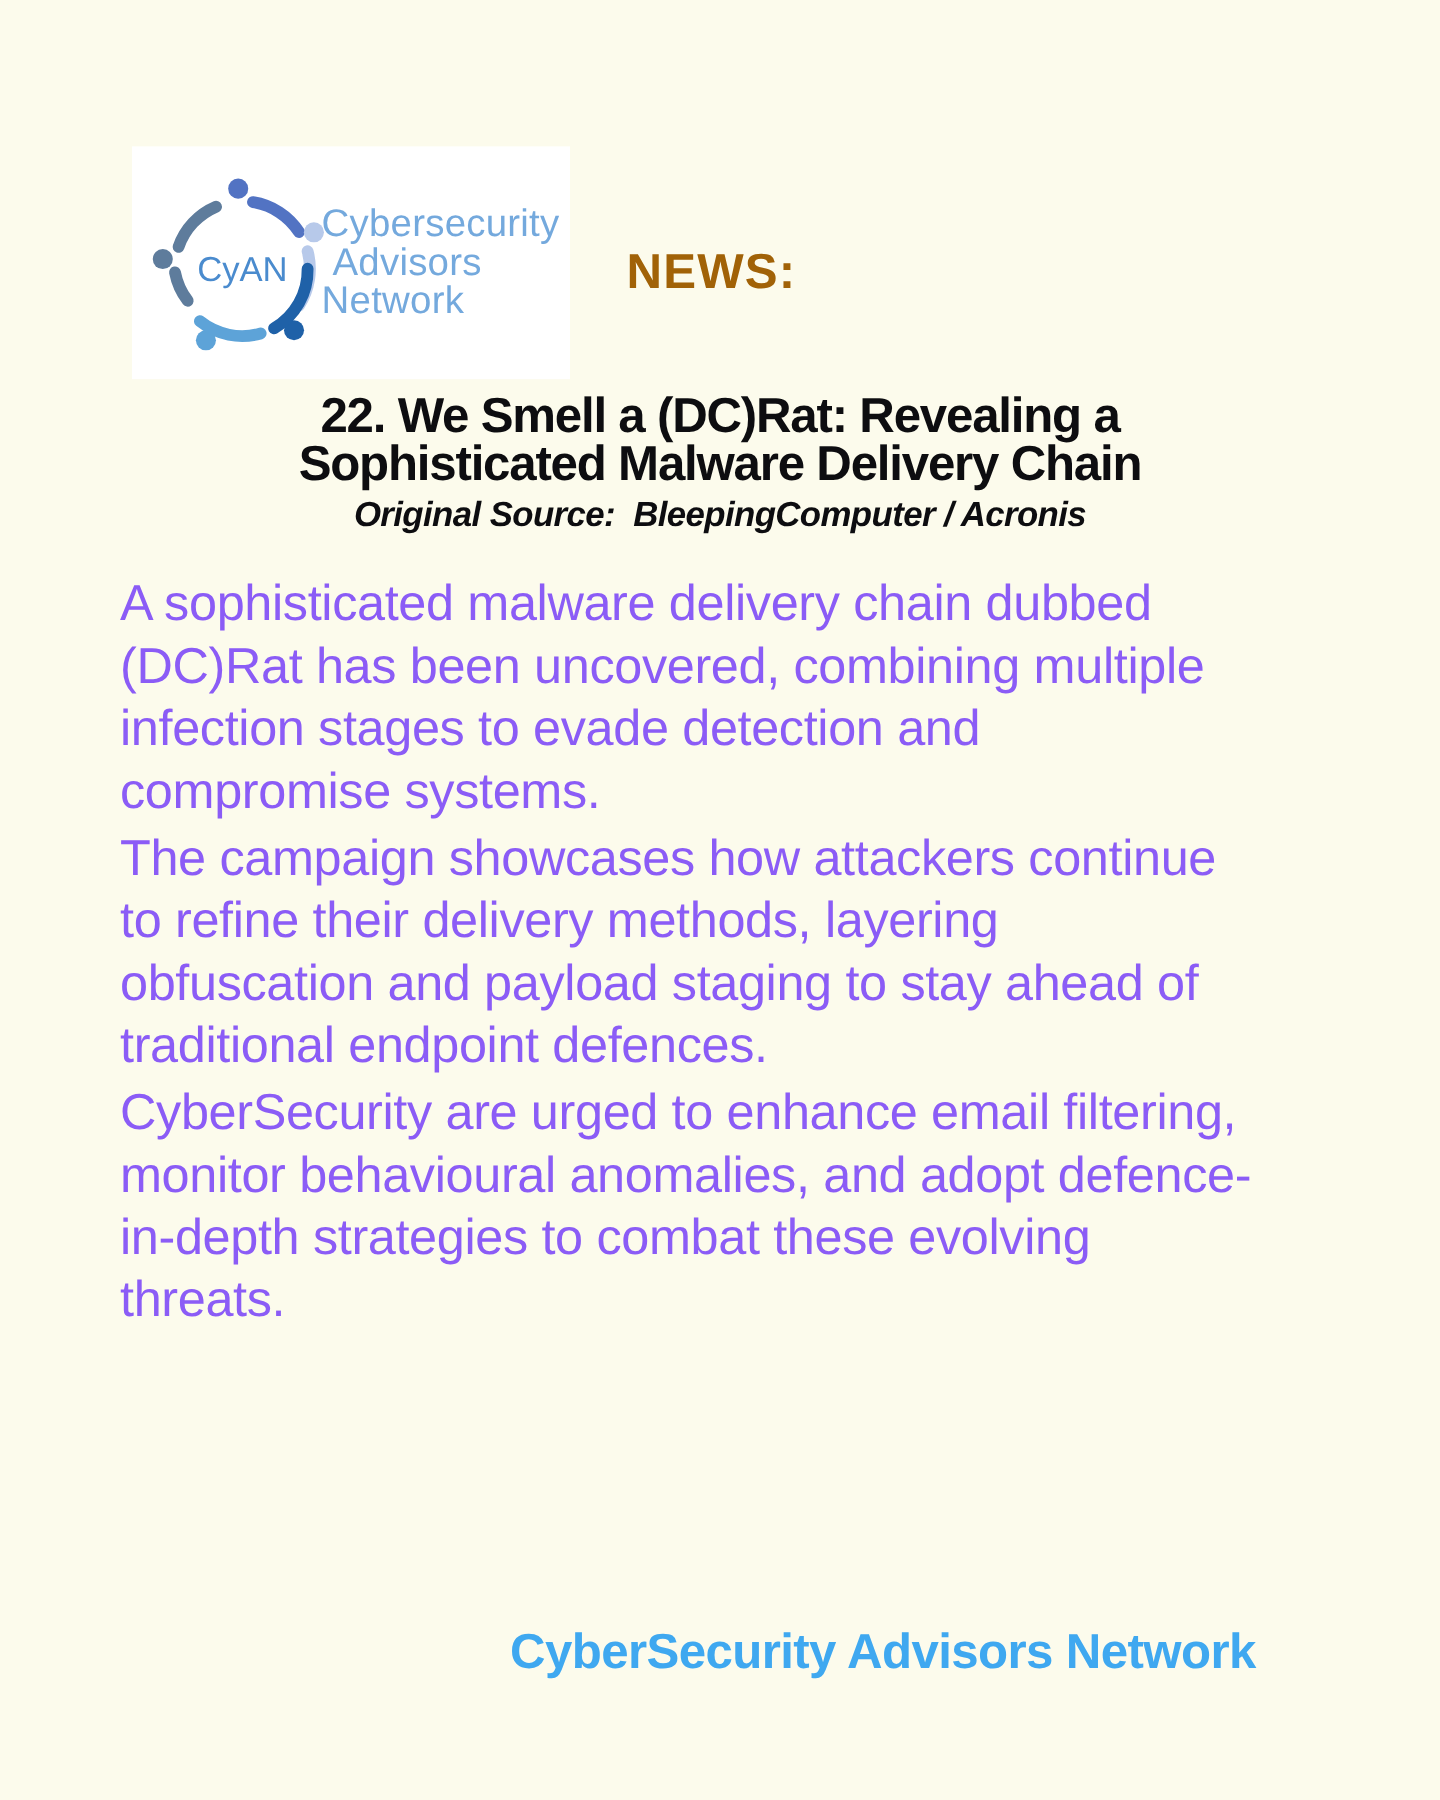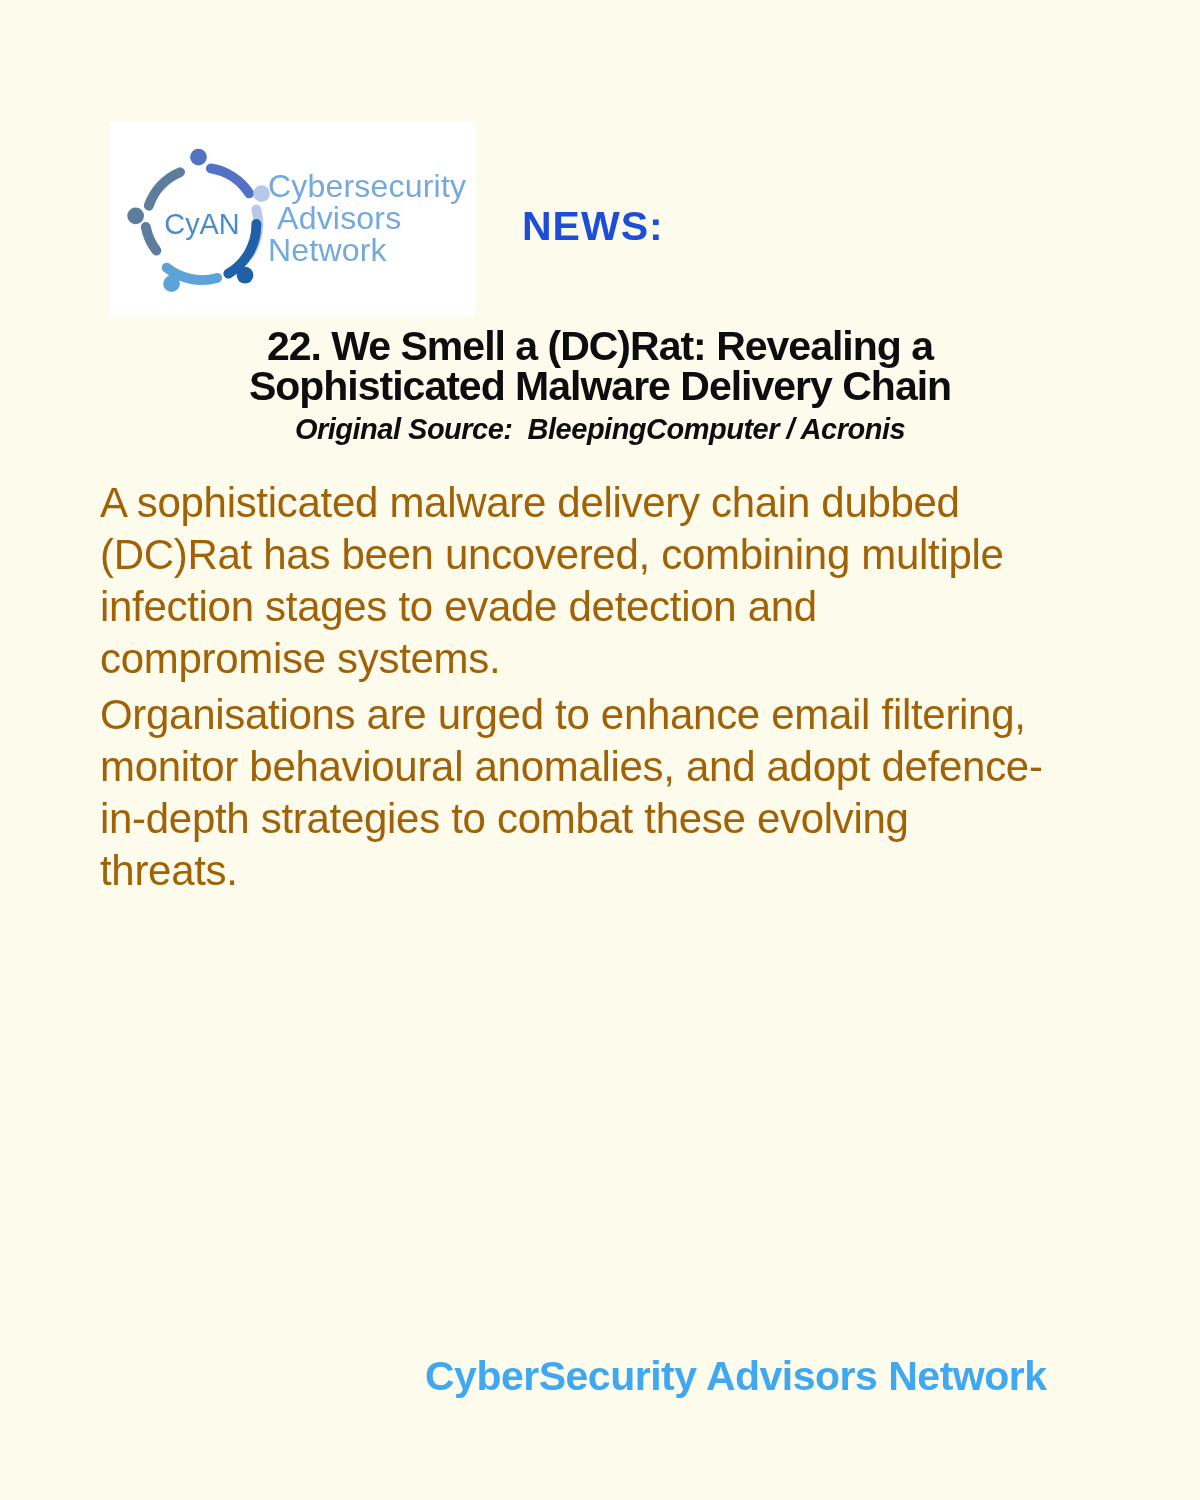--- a/index.html
+++ b/index.html
@@ -44,21 +44,21 @@
   }
 
   
   .news-label {
     position: absolute;
     left: 522px;
     top: 202px;
     font-size: 41px;
     line-height: 48px;
     font-weight: 700;
-    color: #1d4ed8;
+    color: #a16207;
     letter-spacing: 1px;
   }
 
   
   .title-block {
     position: absolute;
     left: 0;
     top: 326px;
     width: 1200px;
     text-align: center;
@@ -85,21 +85,21 @@
   }
 
   
   .body-text {
     position: absolute;
     left: 100px;
     top: 477px;
     width: 1070px;
     font-size: 42px;
     line-height: 52px;
-    color: #a16207;
+    color: #8b5cf6;
     letter-spacing: -0.3px;
   }
   .body-text p {
     margin: 0 0 4px 0;
     white-space: pre-line;
   }
 
   
   .footer-wordmark {
     position: absolute;
@@ -152,19 +152,23 @@
   <h1 class="article-title">22. We Smell a (DC)Rat: Revealing a
 Sophisticated Malware Delivery Chain</h1>
   <div class="source-line">Original Source:  BleepingComputer / Acronis</div>
 </div>
 
 <div class="body-text">
   <p>A sophisticated malware delivery chain dubbed
 (DC)Rat has been uncovered, combining multiple
 infection stages to evade detection and
 compromise systems.</p>
-  <p>Organisations are urged to enhance email filtering,
+  <p>The campaign showcases how attackers continue
+to refine their delivery methods, layering
+obfuscation and payload staging to stay ahead of
+traditional endpoint defences.</p>
+  <p>CyberSecurity are urged to enhance email filtering,
 monitor behavioural anomalies, and adopt defence-
 in-depth strategies to combat these evolving
 threats.</p>
 </div>
 
 <div class="footer-wordmark">CyberSecurity Advisors Network</div>
 
 </body></html>

